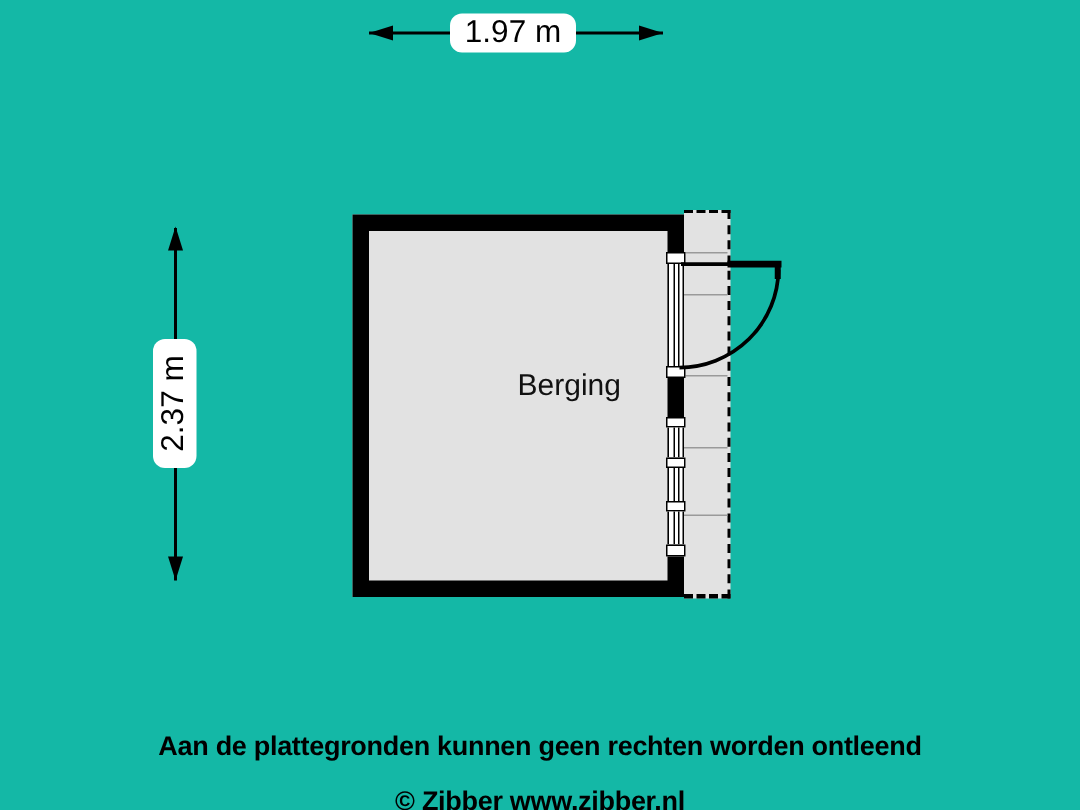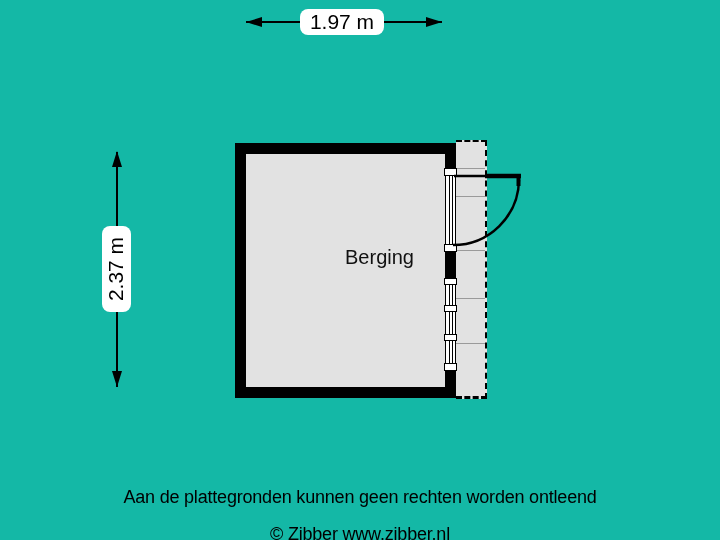--- a/index.html
+++ b/index.html
@@ -88,21 +88,21 @@
     left: 456px; width: 29px; height: 1px;
     background: #9a9a9a;
   }
   
   .door-svg { position: absolute; left: 430px; top: 160px; }
   
   .footer-text {
     position: absolute;
     left: 0; width: 720px;
     text-align: center;
-    font-weight: normal;
+    font-weight: bold;
     font-size: 18px;
     color: #000;
     letter-spacing: -0.2px;
   }
   .disclaimer { top: 487px; }
   .copyright  { top: 524px; }
 </style>
 </head>
 <body>
 

